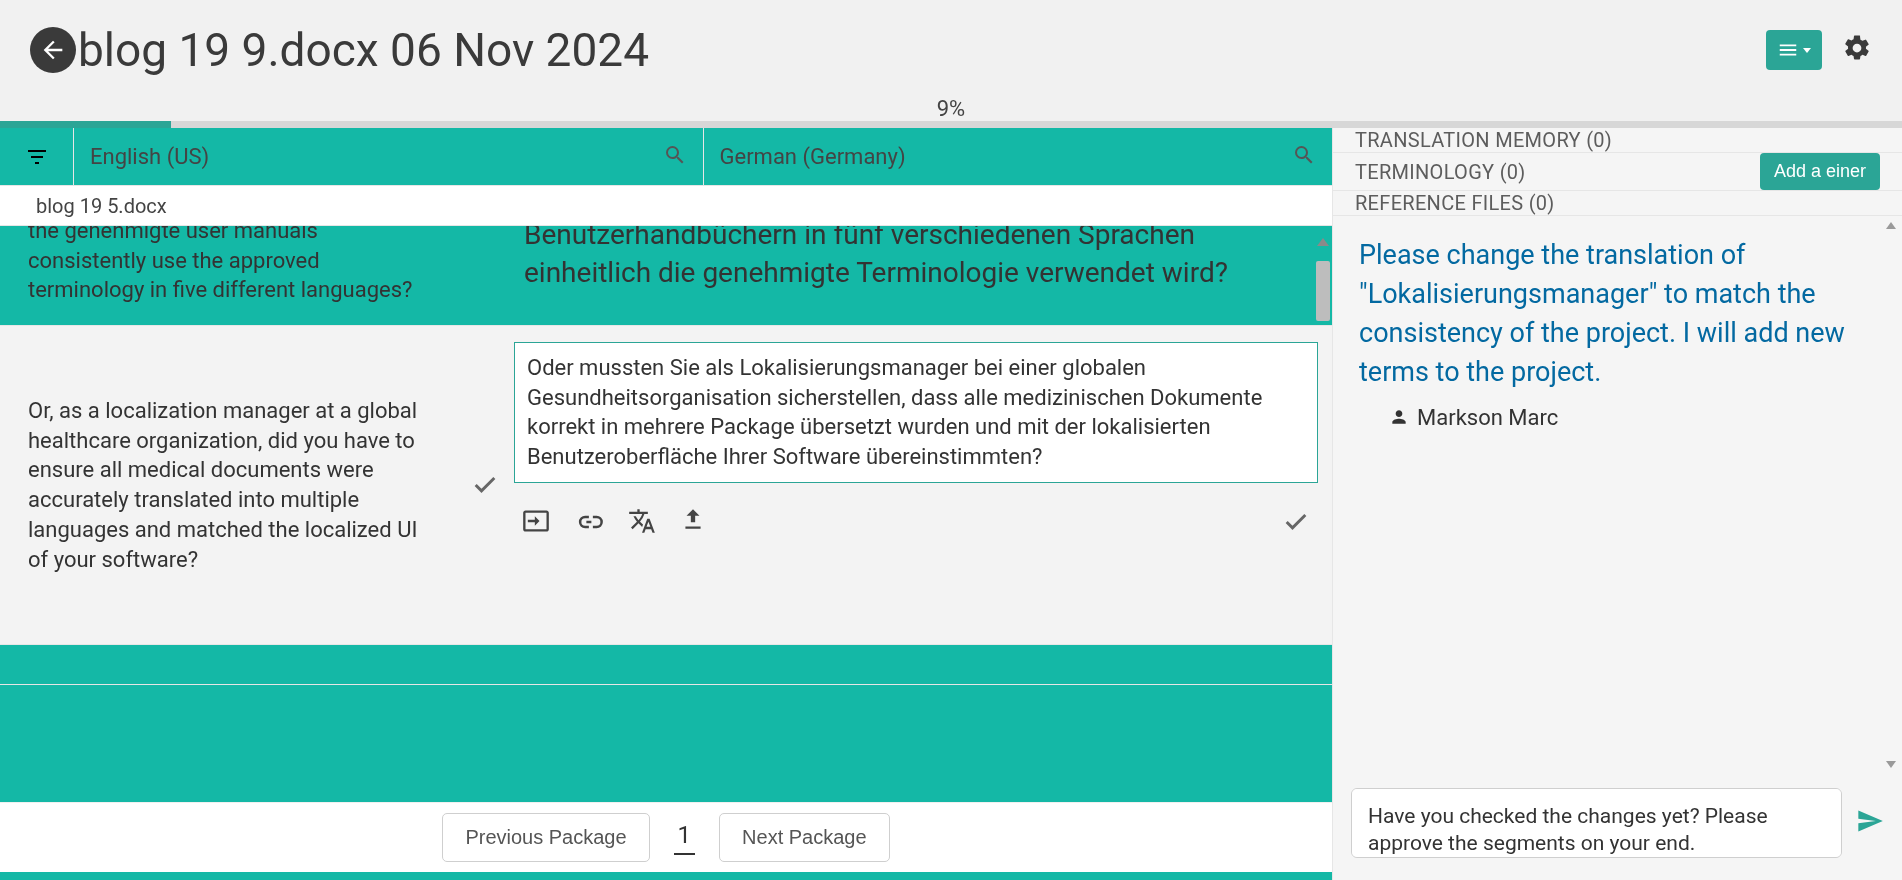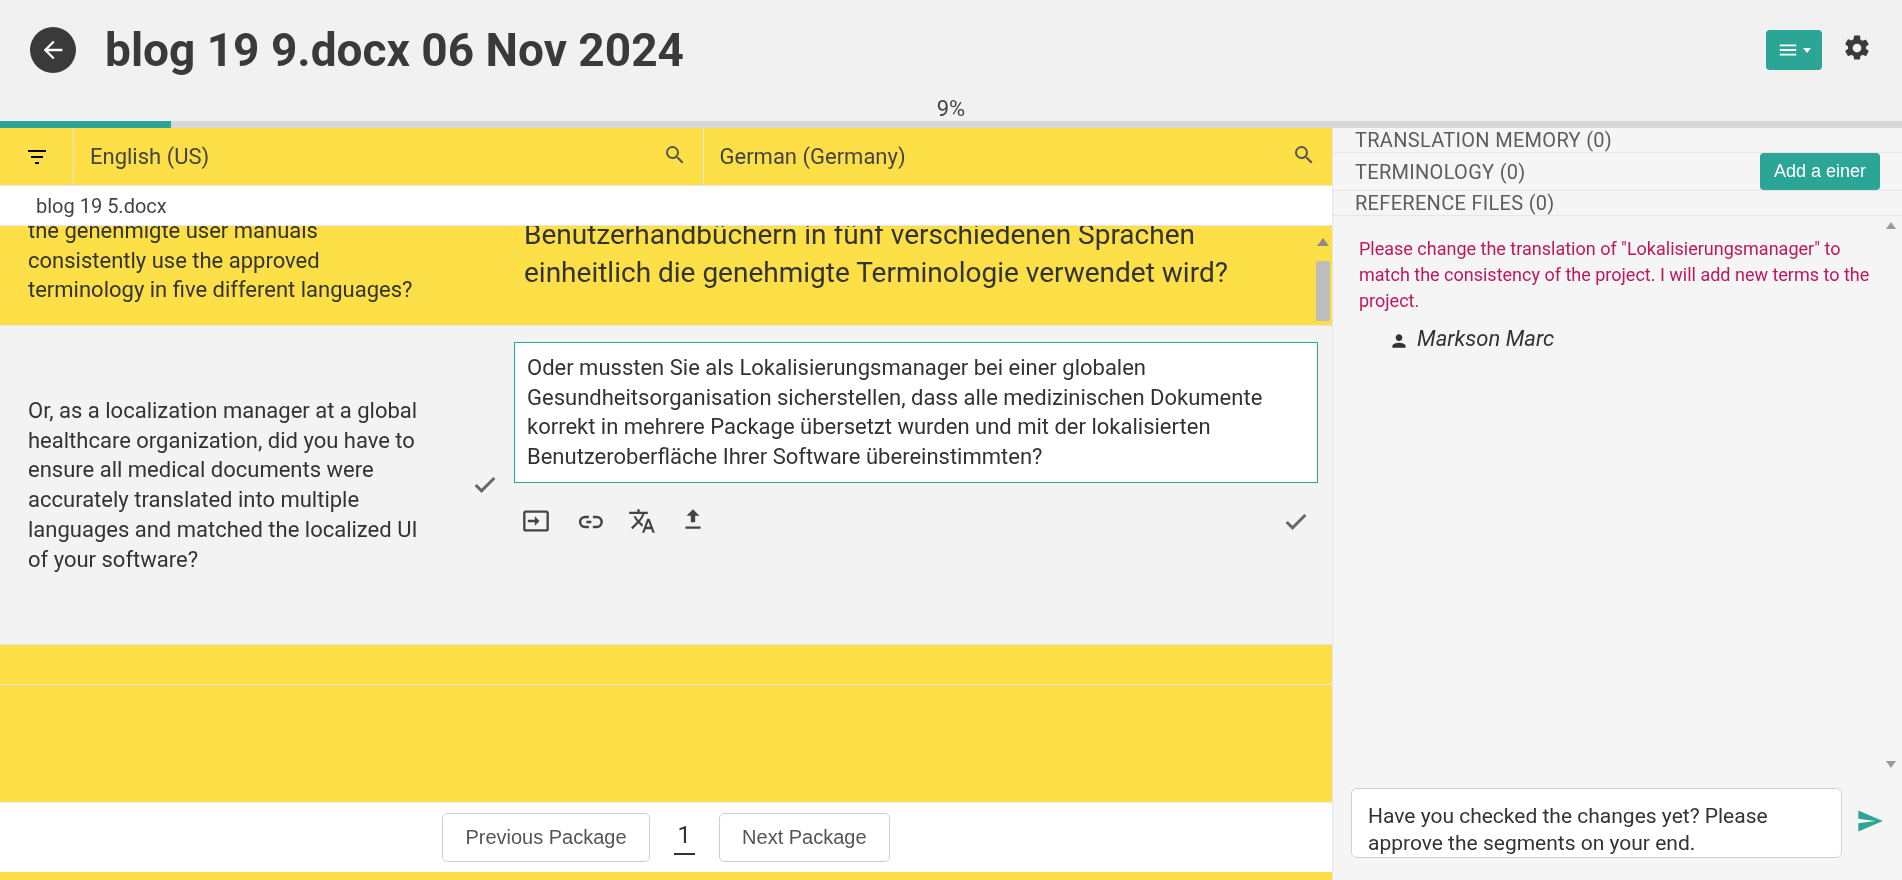--- a/index.html
+++ b/index.html
@@ -28,21 +28,21 @@
     display:flex;align-items:center;
     height:100px;padding:0 30px;
   }
   .back-btn{
     width:46px;height:46px;border-radius:50%;
     background:#3a3a3a;display:flex;align-items:center;justify-content:center;
     cursor:pointer;
   }
   .back-btn svg{fill:#fff;}
   .doc-title{
-    margin-left:29px;font-size:46px;font-weight:700;color:#3a3a3a;flex:1;
+    margin-left:2px;font-size:46px;font-weight:400;color:#3a3a3a;flex:1;
   }
   .menu-btn{
     background:var(--teal);border-radius:4px;
     width:56px;height:40px;display:flex;align-items:center;justify-content:center;
     cursor:pointer;gap:4px;
   }
   .menu-btn svg:first-child{fill:#fff;}
   .menu-btn .caret{border-top:5px solid #fff;border-left:4px solid transparent;border-right:4px solid transparent;width:0;height:0;}
   .gear{
     margin-left:20px;cursor:pointer;
@@ -57,21 +57,21 @@
   .progress-track{
     position:absolute;bottom:0;left:0;right:0;height:7px;background:#d7d7d7;
   }
   .progress-fill{height:100%;background:var(--teal);}
   
   .main{
     display:flex;height:calc(880px - 128px);
     background:var(--bg);
   }
   .editor{
-    flex:1;background:#fde047;position:relative;min-width:0;
+    flex:1;background:#14b8a6;position:relative;min-width:0;
     border-right:none;
     display:flex;flex-direction:column;
   }
   .col-header{
     display:flex;height:58px;border-bottom:1px solid var(--border-soft);
   }
   .filter-cell{
     width:74px;display:flex;align-items:center;justify-content:center;border-right:1px solid var(--border-soft);cursor:pointer;
   }
   .lang-cell{
@@ -154,24 +154,24 @@
     font-size:20px;color:#5d5d5d;letter-spacing:0.3px;
   }
   .add-term{
     background:var(--teal);color:#fff;border:none;border-radius:4px;
     padding:8px 14px;font-size:18px;cursor:pointer;
   }
   .comments-body{
     flex:1;padding:20px 26px;overflow:auto;position:relative;
   }
   .comment-text{
-    font-size:18px;color:#be185d;line-height:1.45;
+    font-size:27px;color:#0369a1;line-height:1.45;
   }
   .comment-author{
-    display:flex;align-items:flex-end;gap:8px;margin-top:12px;margin-left:30px;font-style:italic;
+    display:flex;align-items:center;gap:8px;margin-top:12px;margin-left:30px;
   }
   .comment-author svg{fill:#333;}
   .comment-author-name{font-size:22px;color:#333;}
   .comment-input-row{
     display:flex;align-items:center;gap:14px;padding:14px 18px 22px;
   }
   .comment-input{
     flex:1;border:1px solid #cfcfcf;border-radius:6px;
     padding:14px 16px;font-size:21px;color:#333;font-family:inherit;
     height:70px;resize:none;line-height:1.3;

